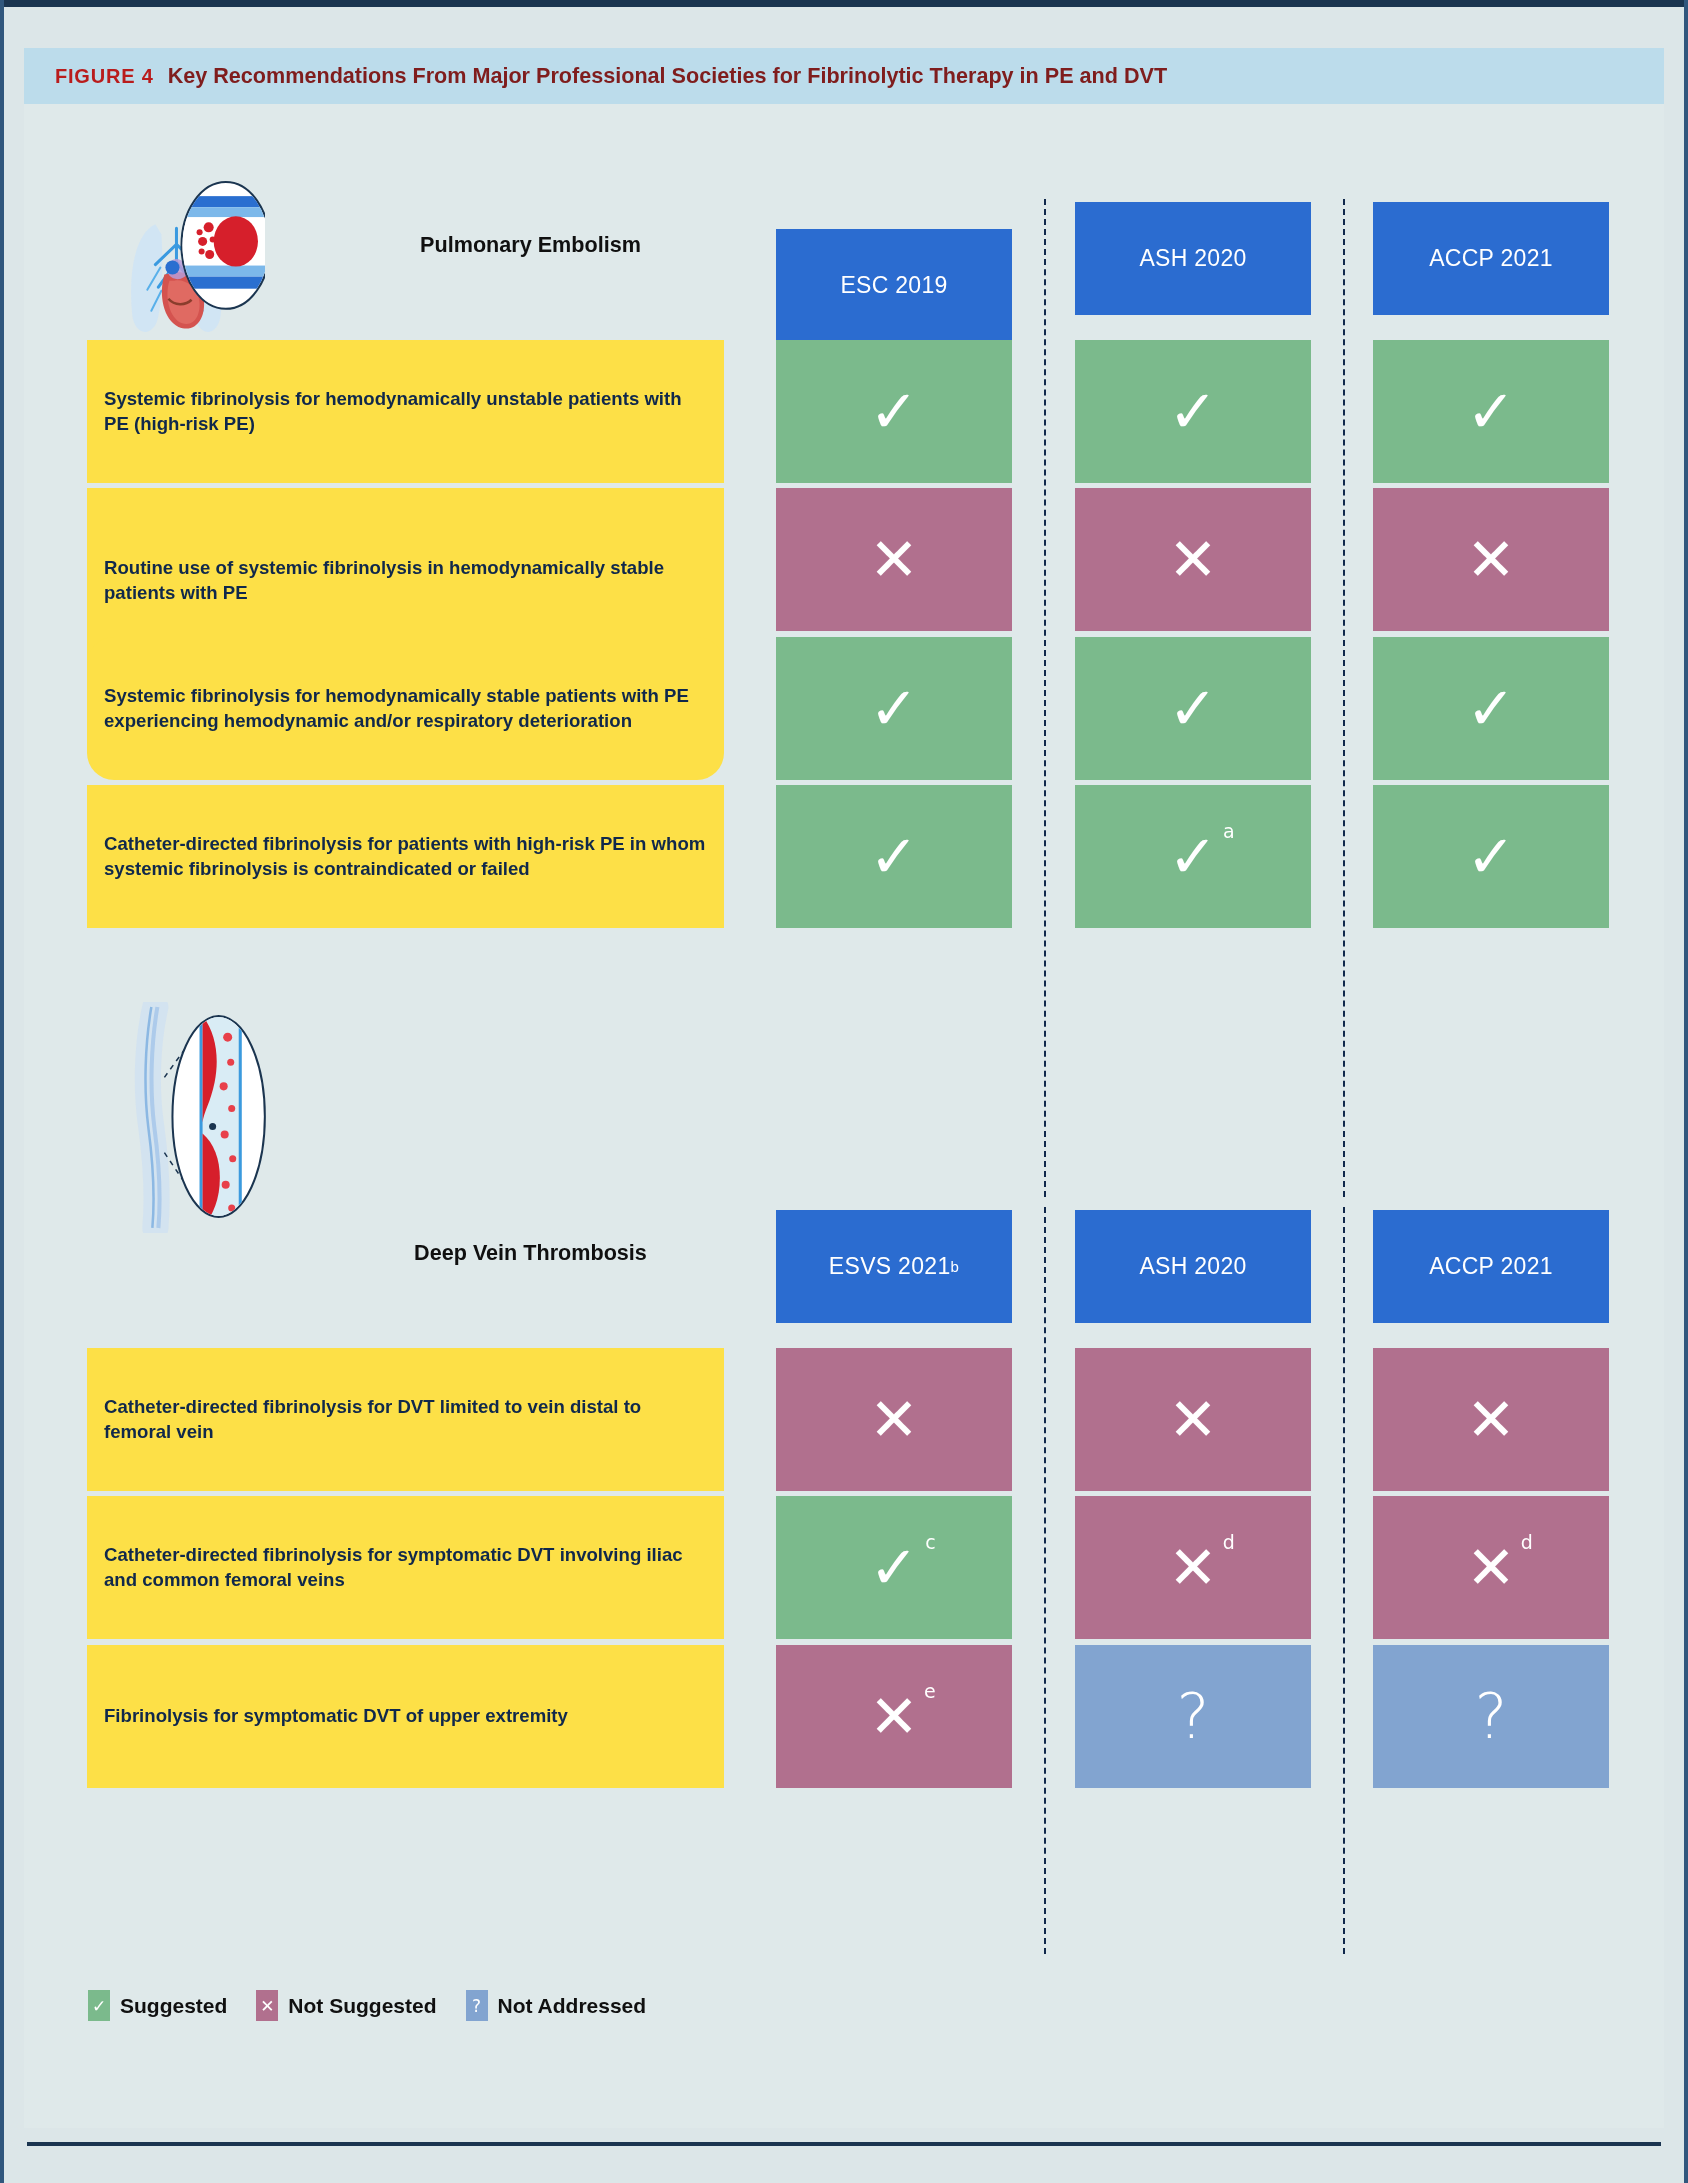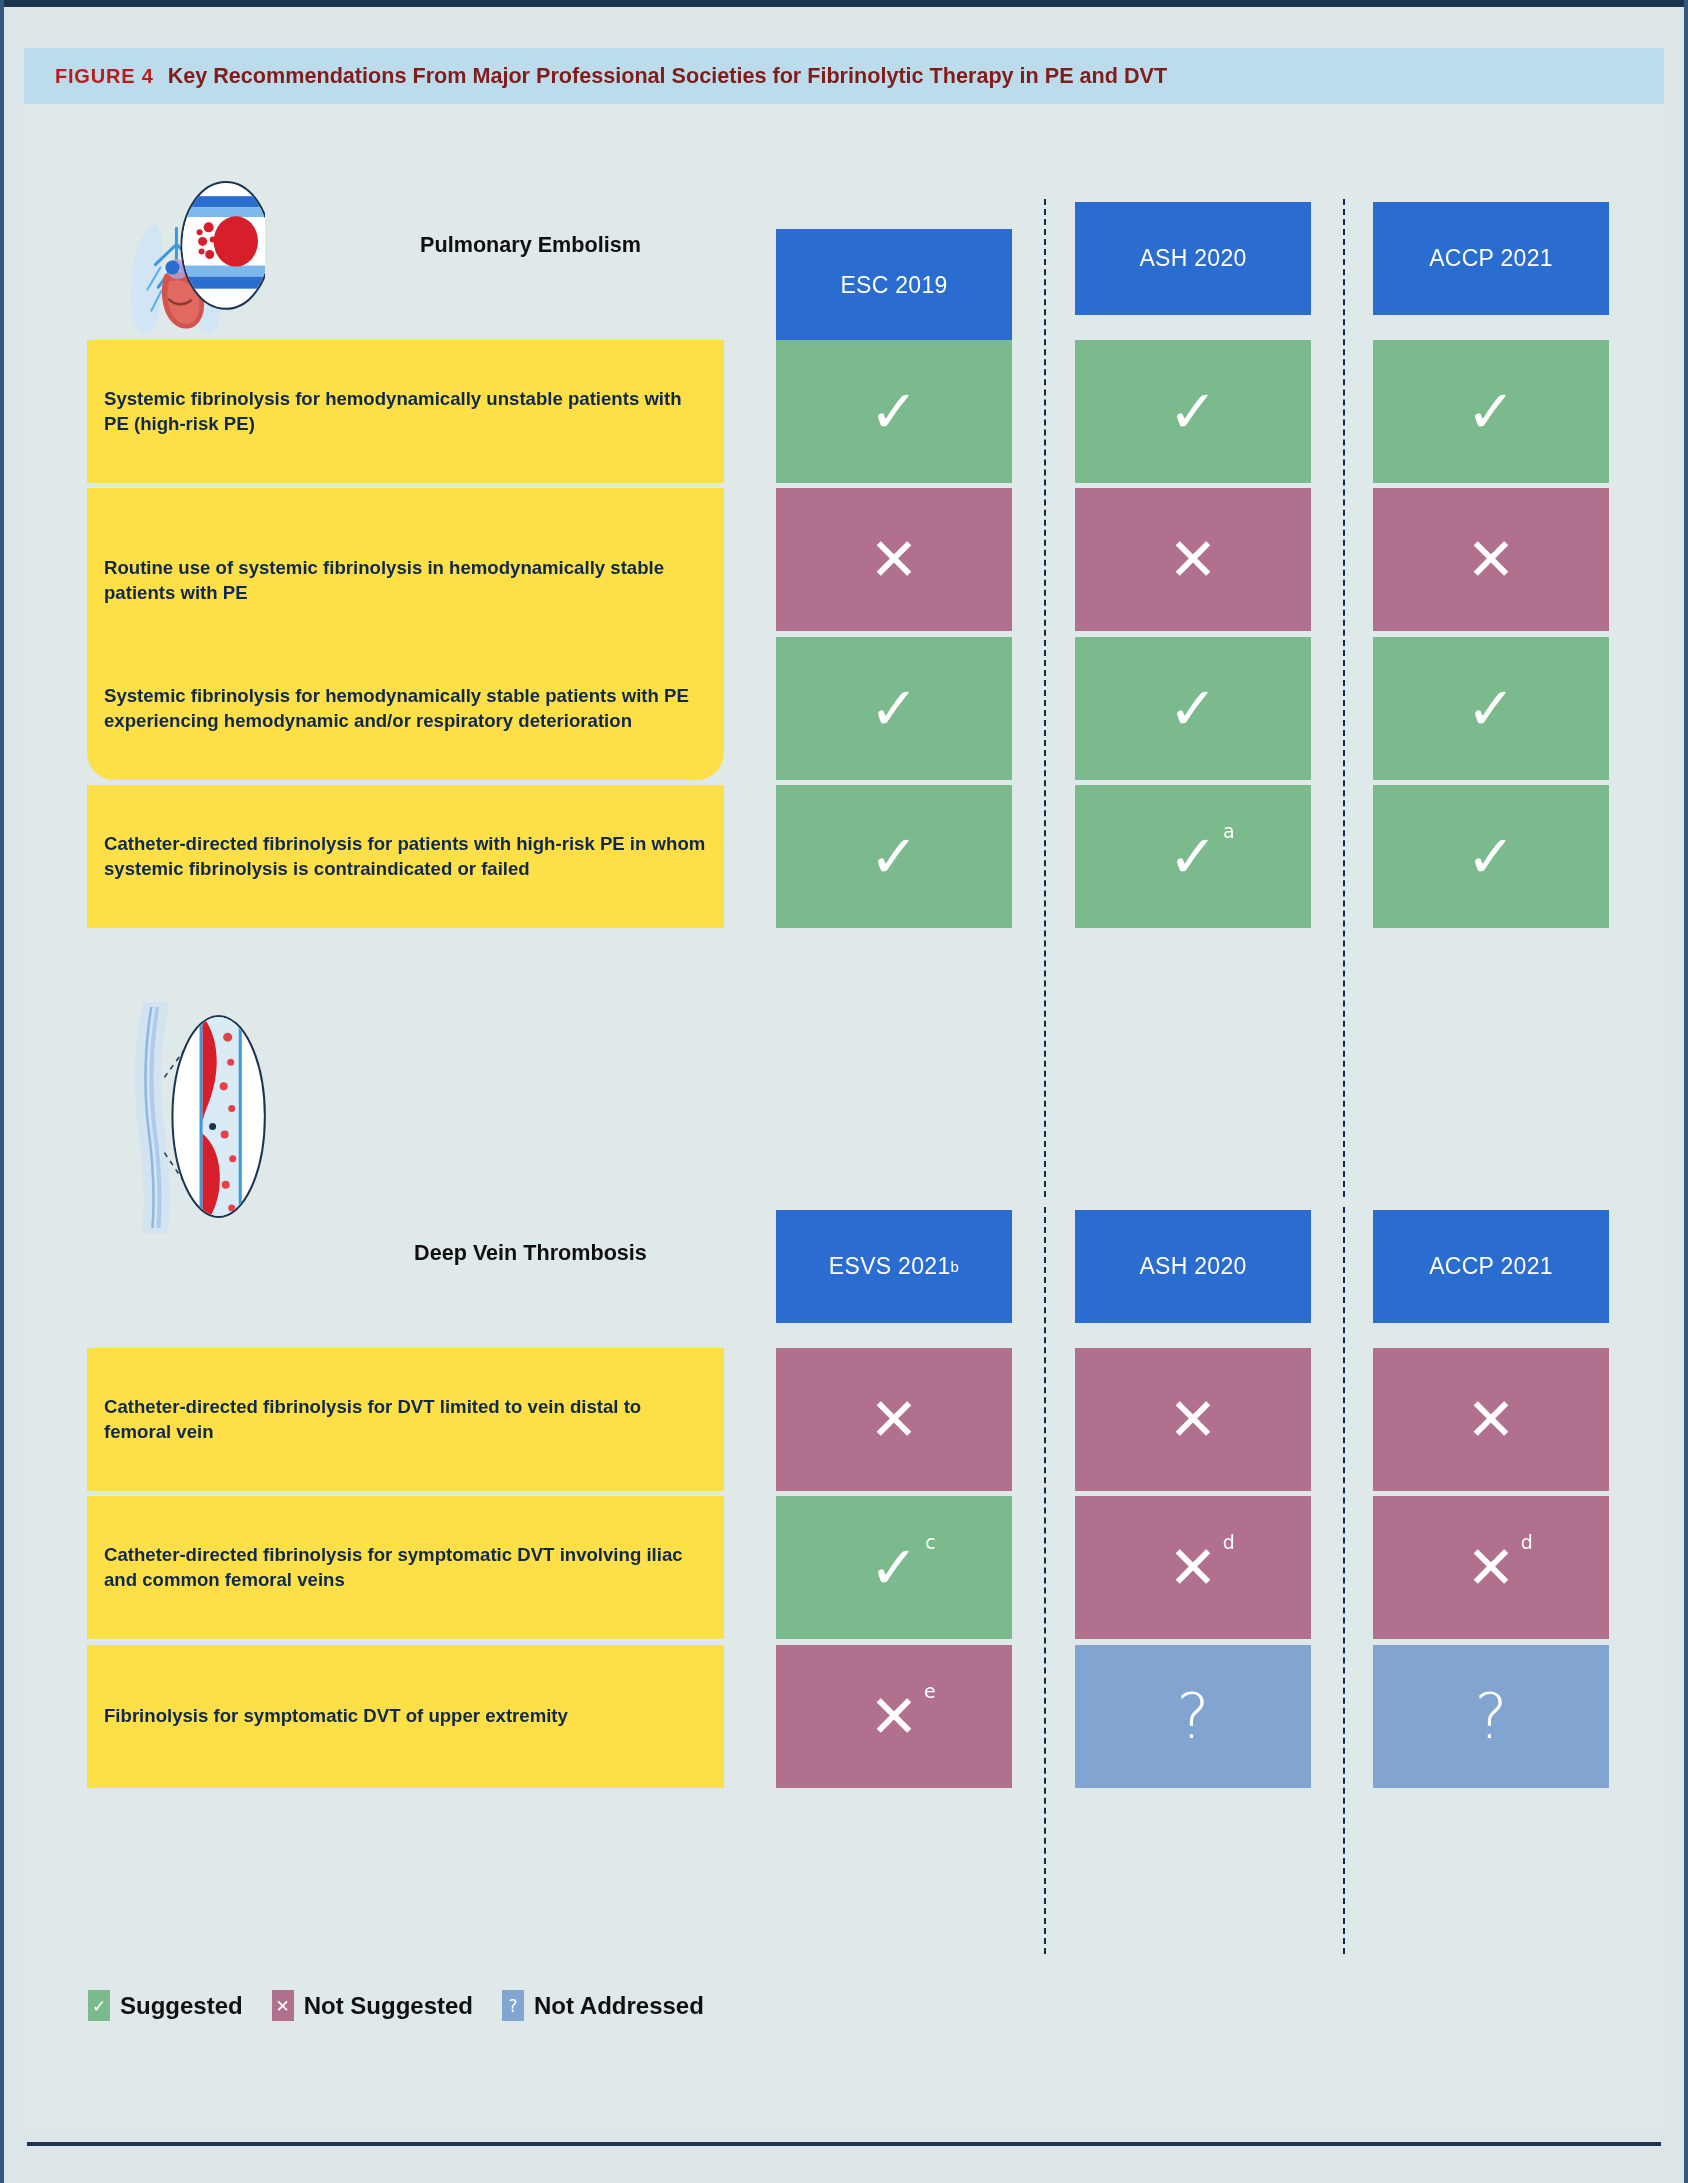--- a/index.html
+++ b/index.html
@@ -79,21 +79,21 @@
   
   .legend{
     position:absolute;left:64px;display:flex;align-items:center;gap:0;
   }
   .legend-item{display:flex;align-items:center;margin-right:29px;}
   .legend-chip{
     width:22px;height:31px;margin-right:10px;
     display:flex;align-items:center;justify-content:center;
     color:#fff;font-size:17px;font-family:"DejaVu Sans",sans-serif;
   }
-  .legend-text{color:#101010;font-weight:bold;font-size:24px;}
+  .legend-text{color:#101010;font-weight:bold;font-size:21px;}
   .bottom-rule{position:absolute;left:23px;right:23px;height:4px;background:#1b3550;}
   
   .art{position:absolute;}
 </style>
 </head>
 <body>
 
 <div class="page">
 
   <div class="top-rule"></div>

